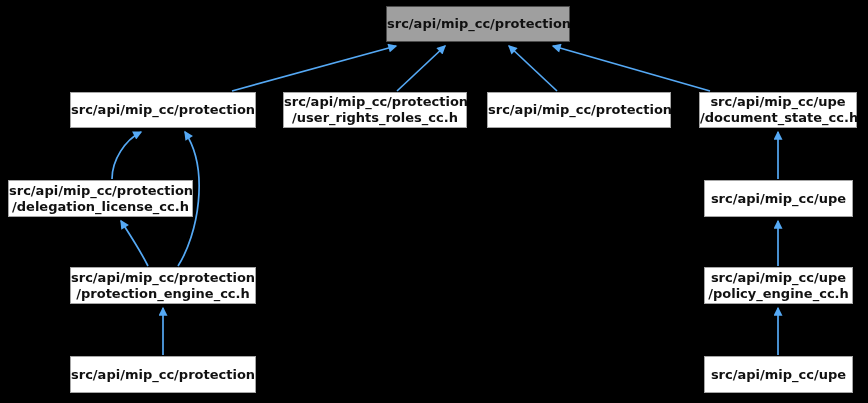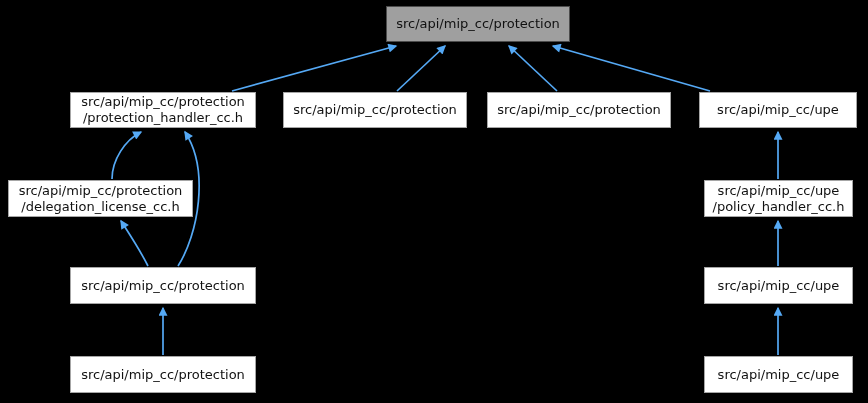--- a/index.html
+++ b/index.html
@@ -20,20 +20,21 @@
     border:1.6px solid var(--node-border,#a6a6a6);
     color:var(--node-text,#111);
     font-size:13px;
     line-height:16px;
     text-align:center;
     display:flex;
     flex-direction:column;
     justify-content:center;
     cursor:pointer;
     white-space:nowrap;
+    font-weight:bold;
   }
   .node.highlighted{
     background:var(--hl-fill,#9f9f9f);
     border-color:var(--hl-border,#4c4c4c);
   }
   .node-line{pointer-events:none;}
 </style>
 </head>
 <body>
 
@@ -55,44 +56,46 @@
       <path d="M 778 179 L 778 132" class="edge" marker-end="url(#arrow)"></path>
       <path d="M 778 266 L 778 221" class="edge" marker-end="url(#arrow)"></path>
       <path d="M 778 355 L 778 308" class="edge" marker-end="url(#arrow)"></path>
     </svg>
   <div id="node-layer">
       <div class="node highlighted" title="src/api/mip_cc/protection_descriptor_cc.h" style="left: 386px; top: 6px; width: 184px; height: 36px;">
         <div class="node-line">src/api/mip_cc/protection</div>
       </div>
       <div class="node" title="src/api/mip_cc/protection/protection_handler_cc.h" style="left: 70px; top: 92px; width: 186px; height: 36px;">
         <div class="node-line">src/api/mip_cc/protection</div>
-        <div class="node-line">/protection_handler_cc.h</div>
       </div>
       <div class="node" title="src/api/mip_cc/protection/user_rights_roles_cc.h" style="left: 283px; top: 92px; width: 184px; height: 36px;">
         <div class="node-line">src/api/mip_cc/protection</div>
+        <div class="node-line">/user_rights_roles_cc.h</div>
       </div>
       <div class="node" title="src/api/mip_cc/protection_descriptor_builder_cc.h" style="left: 487px; top: 92px; width: 184px; height: 36px;">
         <div class="node-line">src/api/mip_cc/protection</div>
       </div>
       <div class="node" title="src/api/mip_cc/upe/document_state_cc.h" style="left: 699px; top: 92px; width: 158px; height: 36px;">
         <div class="node-line">src/api/mip_cc/upe</div>
+        <div class="node-line">/document_state_cc.h</div>
       </div>
       <div class="node" title="src/api/mip_cc/protection/delegation_license_cc.h" style="left: 8px; top: 180px; width: 185px; height: 37px;">
         <div class="node-line">src/api/mip_cc/protection</div>
         <div class="node-line">/delegation_license_cc.h</div>
       </div>
       <div class="node" title="src/api/mip_cc/upe/policy_handler_cc.h" style="left: 704px; top: 180px; width: 149px; height: 37px;">
         <div class="node-line">src/api/mip_cc/upe</div>
-        <div class="node-line">/policy_handler_cc.h</div>
       </div>
       <div class="node" title="src/api/mip_cc/protection/protection_engine_cc.h" style="left: 70px; top: 267px; width: 186px; height: 37px;">
         <div class="node-line">src/api/mip_cc/protection</div>
+        <div class="node-line">/protection_engine_cc.h</div>
       </div>
       <div class="node" title="src/api/mip_cc/upe/policy_engine_cc.h" style="left: 704px; top: 267px; width: 149px; height: 37px;">
         <div class="node-line">src/api/mip_cc/upe</div>
+        <div class="node-line">/policy_engine_cc.h</div>
       </div>
       <div class="node" title="src/api/mip_cc/protection/protection_profile_cc.h" style="left: 70px; top: 356px; width: 186px; height: 37px;">
         <div class="node-line">src/api/mip_cc/protection</div>
       </div>
       <div class="node" title="src/api/mip_cc/upe/policy_profile_cc.h" style="left: 704px; top: 356px; width: 149px; height: 37px;">
         <div class="node-line">src/api/mip_cc/upe</div>
       </div>
     </div>
 </div>
 

